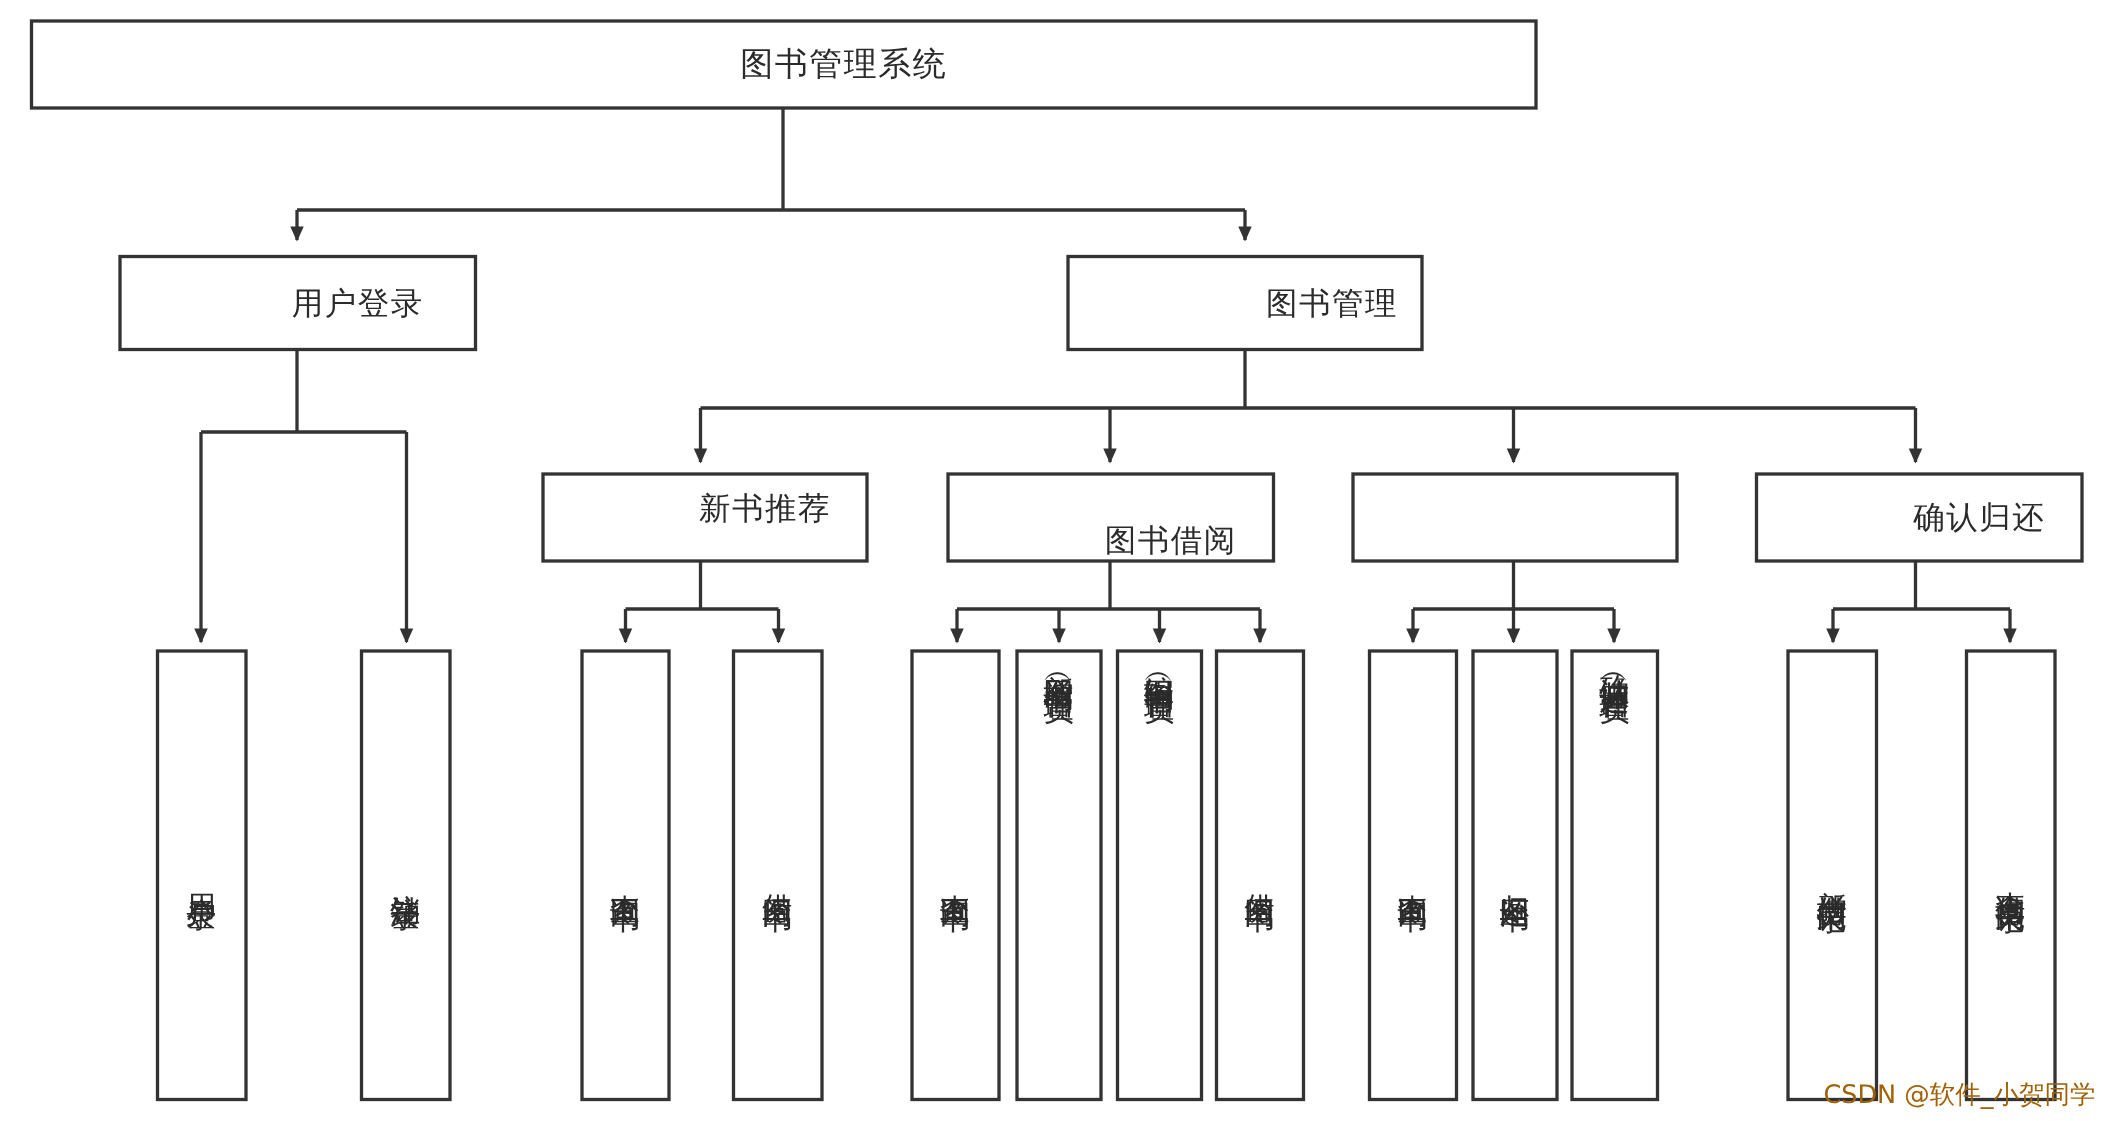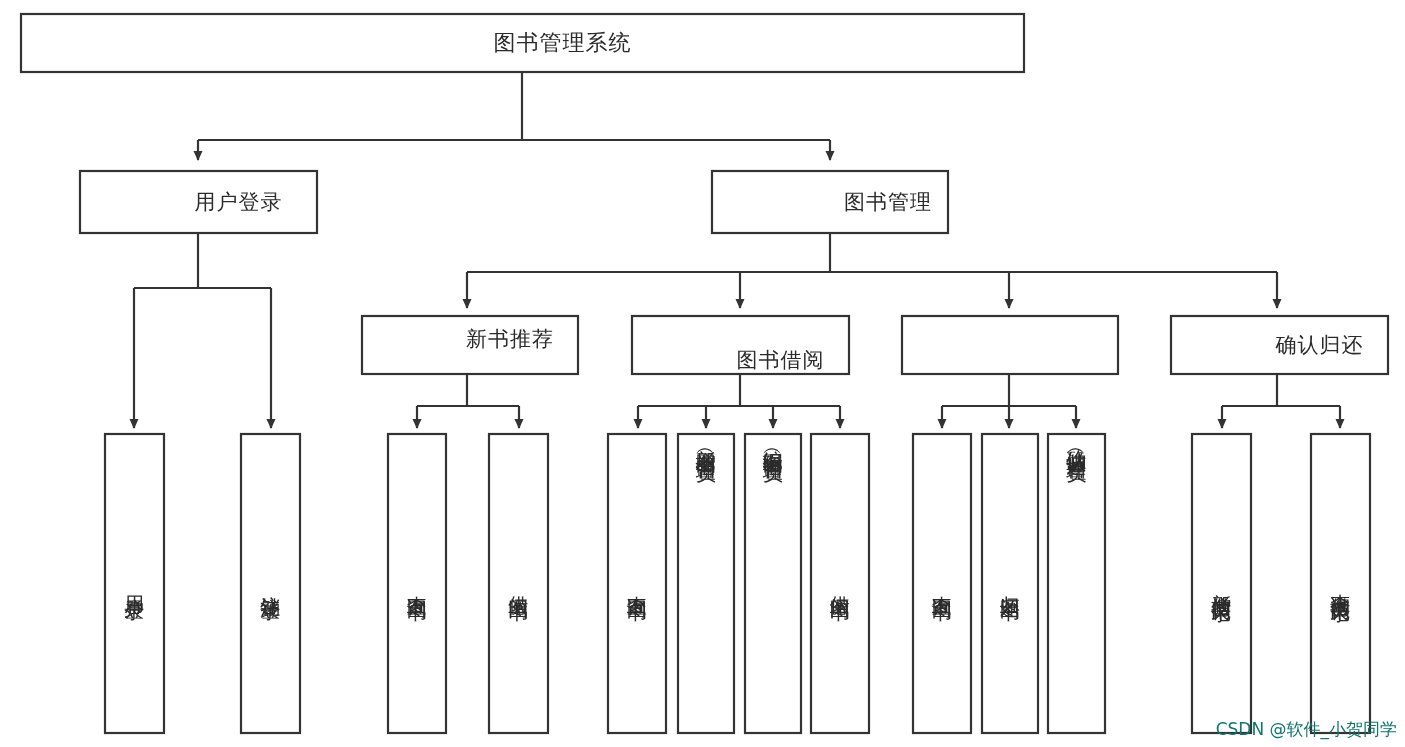--- a/index.html
+++ b/index.html
@@ -72,21 +72,21 @@
   }
   .title-text {
     font-size: 22px;
   }
   .watermark {
     position: absolute;
     right: 8px;
     bottom: 6px;
     font-family: "DejaVu Sans", "Liberation Sans", sans-serif;
     font-size: 17px;
-    color: #0f766e;
+    color: #a16207;
     white-space: nowrap;
     pointer-events: none;
   }
 </style>
 </head>
 <body>
 
 <div id="diagram-root">
 
   <svg class="diagram" viewBox="0 0 1405 747" xmlns="http://www.w3.org/2000/svg">

